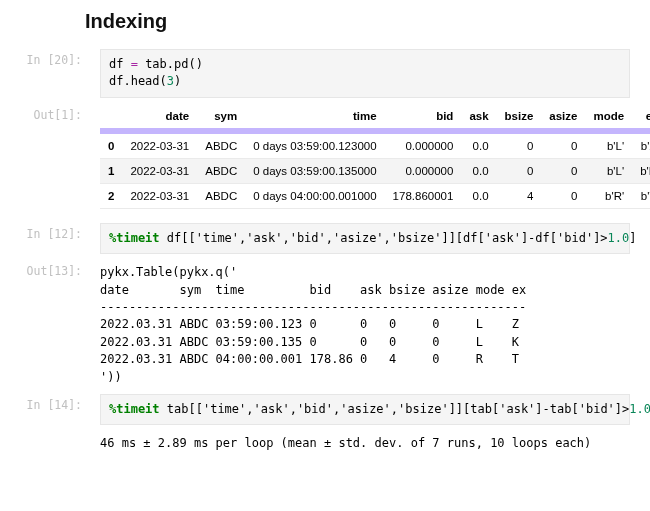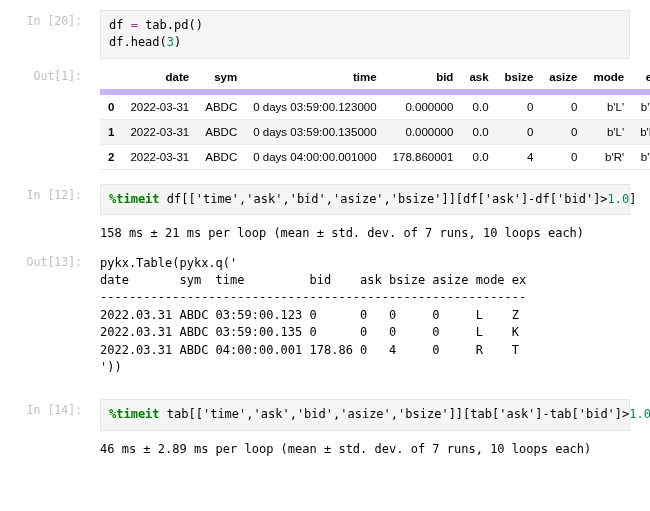--- a/index.html
+++ b/index.html
@@ -87,20 +87,21 @@
   
   .op   { color: #a626a4; }
   .str  { color: #000000; }
   .num  { color: #098658; }
   .mgc  { color: #008000; font-weight: 700; }
 </style>
 </head>
 <body>
 <div class="container">
 
+<h2 class="section-title">Indexing</h2>
 
 <div class="cell">
   <div class="prompt in">In [20]:</div>
   <div class="area input-area">
 <pre><span>df </span><span class="op">= </span><span>tab.pd()</span>
 <span>df.head(</span><span class="num">3</span><span>)</span></pre>
   </div>
 </div>
 
 <div class="cell">
@@ -162,41 +163,35 @@
     </table>
   </div>
 </div>
 
 <div class="cell" style="margin-top:14px;">
   <div class="prompt in">In [12]:</div>
   <div class="area input-area">
 <pre><span class="mgc">%timeit</span><span> df[[</span><span class="str">'time'</span><span>,</span><span class="str">'ask'</span><span>,</span><span class="str">'bid'</span><span>,</span><span class="str">'asize'</span><span>,</span><span class="str">'bsize'</span><span>]][df[</span><span class="str">'ask'</span><span>]-df[</span><span class="str">'bid'</span><span>]&gt;</span><span class="num">1.0</span><span>]</span></pre>
   </div>
 </div>
-<div class="cell">
-  <div class="prompt out blank">Out[12]:</div>
-  <div class="area output-area">
-    <pre>158 ms ± 21 ms per loop (mean ± std. dev. of 7 runs, 10 loops each)</pre>
-  </div>
-</div>
 
 <div class="cell">
   <div class="prompt out">Out[13]:</div>
   <div class="area output-area">
     <pre>pykx.Table(pykx.q('
 date       sym  time         bid    ask bsize asize mode ex
 -----------------------------------------------------------
 2022.03.31 ABDC 03:59:00.123 0      0   0     0     L    Z 
 2022.03.31 ABDC 03:59:00.135 0      0   0     0     L    K 
 2022.03.31 ABDC 04:00:00.001 178.86 0   4     0     R    T 
 '))</pre>
   </div>
 </div>
 
-<div class="cell" style="margin-top:21px;">
+<div class="cell" style="margin-top:6px;">
   <div class="prompt in">In [14]:</div>
   <div class="area input-area">
 <pre><span class="mgc">%timeit</span><span> tab[[</span><span class="str">'time'</span><span>,</span><span class="str">'ask'</span><span>,</span><span class="str">'bid'</span><span>,</span><span class="str">'asize'</span><span>,</span><span class="str">'bsize'</span><span>]][tab[</span><span class="str">'ask'</span><span>]-tab[</span><span class="str">'bid'</span><span>]&gt;</span><span class="num">1.0</span><span>]</span></pre>
   </div>
 </div>
 <div class="cell">
   <div class="prompt out blank">Out[14]:</div>
   <div class="area output-area">
     <pre>46 ms ± 2.89 ms per loop (mean ± std. dev. of 7 runs, 10 loops each)</pre>
   </div>

